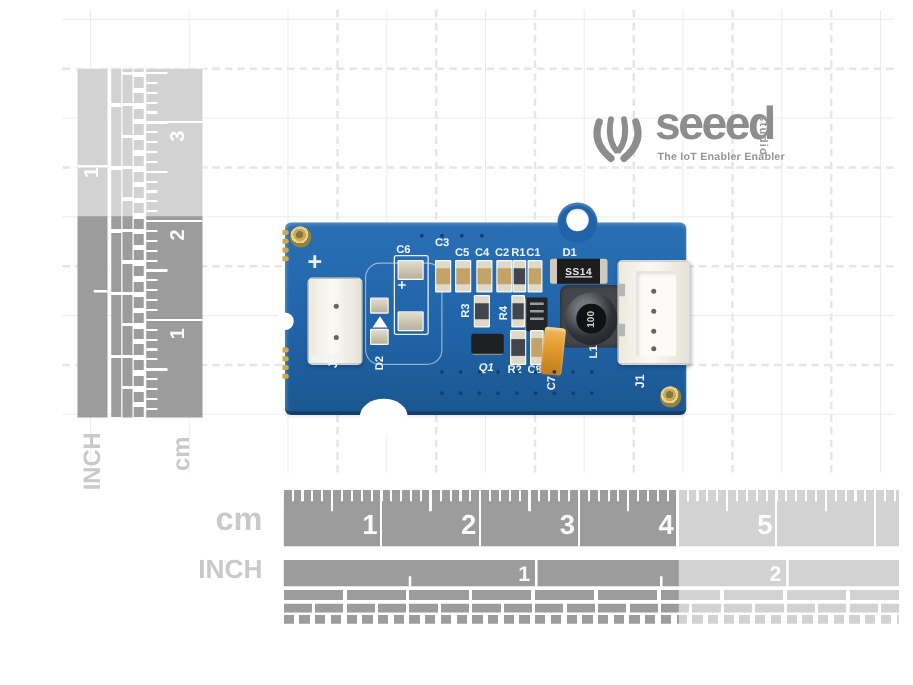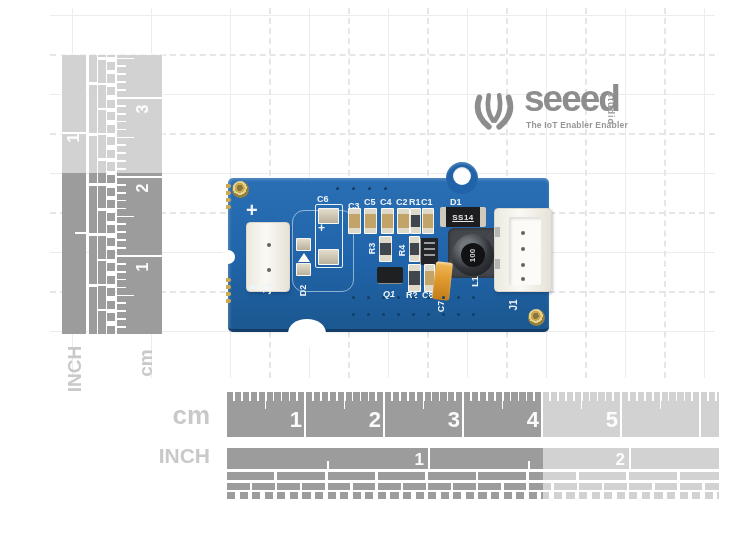--- a/index.html
+++ b/index.html
@@ -173,21 +173,21 @@
     <span class="tri-up" style="left:70px; top:75px;"></span>
     <span class="silk rot" style="left:70px; top:108px;">D2</span>
 
     <div class="c6-box">
       <span class="pad" style="left:2px; top:3px; width:21px; height:16px;"></span>
       <span class="pad" style="left:2px; top:44px; width:21px; height:16px;"></span>
     </div>
     <span class="silk" style="left:90px; top:44px; font-size:12px;">+</span>
     <span class="silk" style="left:89px; top:17px;">C6</span>
 
-    <span class="silk" style="left:120px; top:24px;">C3</span>
+    <span class="silk" style="left:120px; top:12px;">C3</span>
     <span class="silk" style="left:136px; top:20px;">C5</span>
     <span class="silk" style="left:152px; top:20px;">C4</span>
     <span class="silk" style="left:168px; top:20px;">C2</span>
     <span class="silk" style="left:181px; top:20px;">R1</span>
     <span class="silk" style="left:193px; top:20px;">C1</span>
     <span class="cap" style="left:120px; top:30px;"></span>
     <span class="cap" style="left:136px; top:30px;"></span>
     <span class="cap" style="left:153px; top:30px;"></span>
     <span class="cap" style="left:169px; top:30px;"></span>
     <span class="res" style="left:182px; top:30px; width:11px;"></span>

